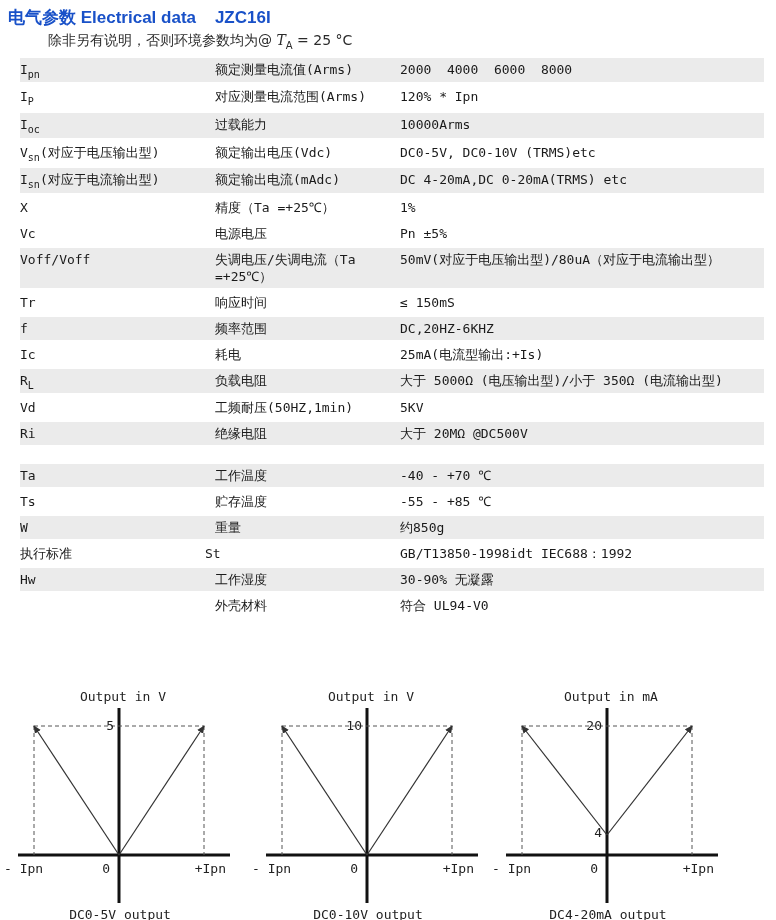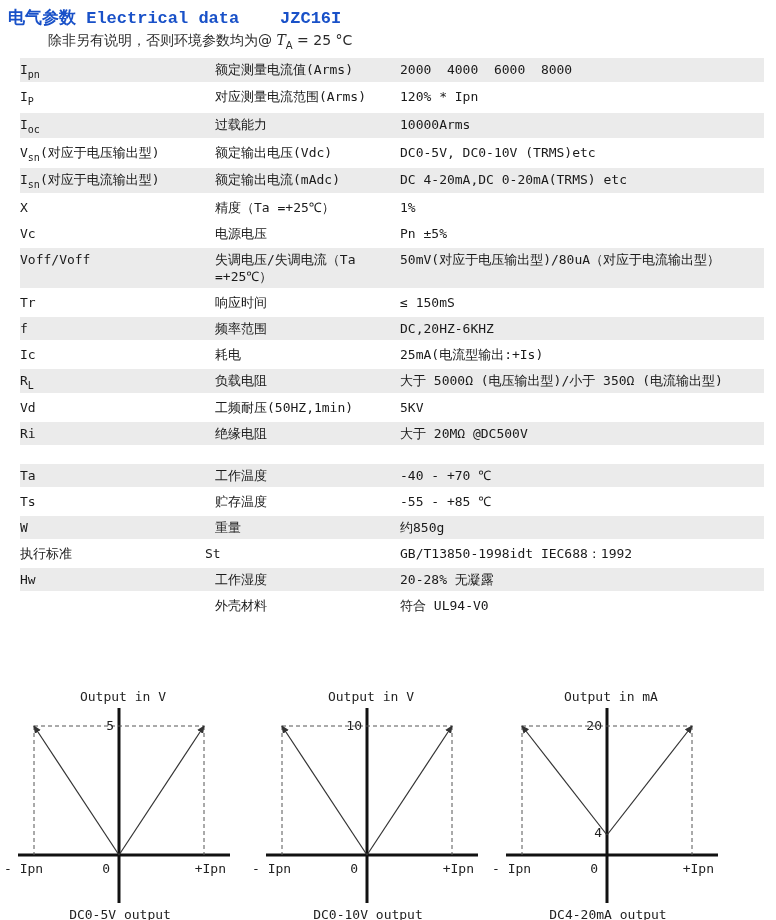--- a/index.html
+++ b/index.html
@@ -22,21 +22,21 @@
   .graph{width:240px;}
   .graph + .graph{margin-left:8px;}
   .graph:last-child{margin-left:0;}
   svg text{font-family:"DejaVu Sans Mono","Liberation Mono",monospace;font-size:13px;fill:#222;}
   .caption{text-align:center;font-size:13px;margin-top:0;color:#222;}
 </style>
 </head>
 <body>
 
 <div class="page">
-  <h1 class="title" style="color: rgb(25, 81, 200); font-family: Liberation Mono, monospace;">电气参数 Electrical data    JZC16I</h1>
+  <h1 class="title" style="color: rgb(25, 81, 200);">电气参数 Electrical data    JZC16I</h1>
   <p class="subtitle"><span>除非另有说明，否则环境参数均为@ </span><i>T</i><sub>A</sub><span> = 25 °C</span></p>
   <div class="ptable" id="paramTable">
       <div class="trow shaded">
         <div class="cell c-sym"><span>I</span><sub>pn</sub></div>
         <div class="cell c-param">额定测量电流值(Arms)</div>
         <div class="cell c-val">2000  4000  6000  8000</div>
       </div>
       <div class="trow">
         <div class="cell c-sym"><span>I</span><sub>P</sub></div>
         <div class="cell c-param">对应测量电流范围(Arms)</div>
@@ -120,21 +120,21 @@
         <div class="cell c-val">约850g</div>
       </div>
       <div class="trow">
         <div class="cell c-param">执行标准</div>
         <div class="cell c-sym"><span>St</span></div>
         <div class="cell c-val">GB/T13850-1998idt IEC688：1992</div>
       </div>
       <div class="trow shaded">
         <div class="cell c-sym"><span>Hw</span></div>
         <div class="cell c-param">工作湿度</div>
-        <div class="cell c-val">20-28% 无凝露</div>
+        <div class="cell c-val">30-90% 无凝露</div>
       </div>
       <div class="trow">
         <div class="cell c-sym"><span></span></div>
         <div class="cell c-param">外壳材料</div>
         <div class="cell c-val">符合 UL94-V0</div>
       </div>
     </div>
   <div class="graphs" id="graphSection">
       <div class="graph"><svg width="240" height="215">
           <defs>

